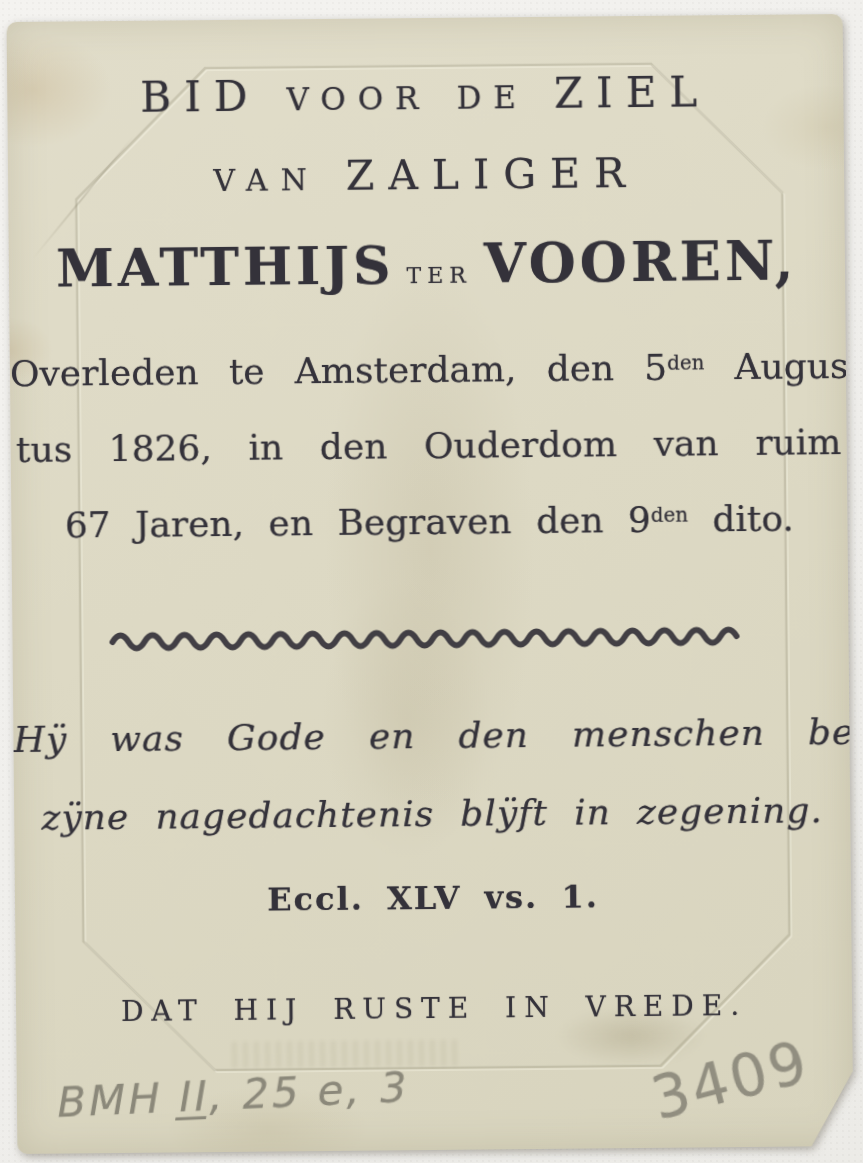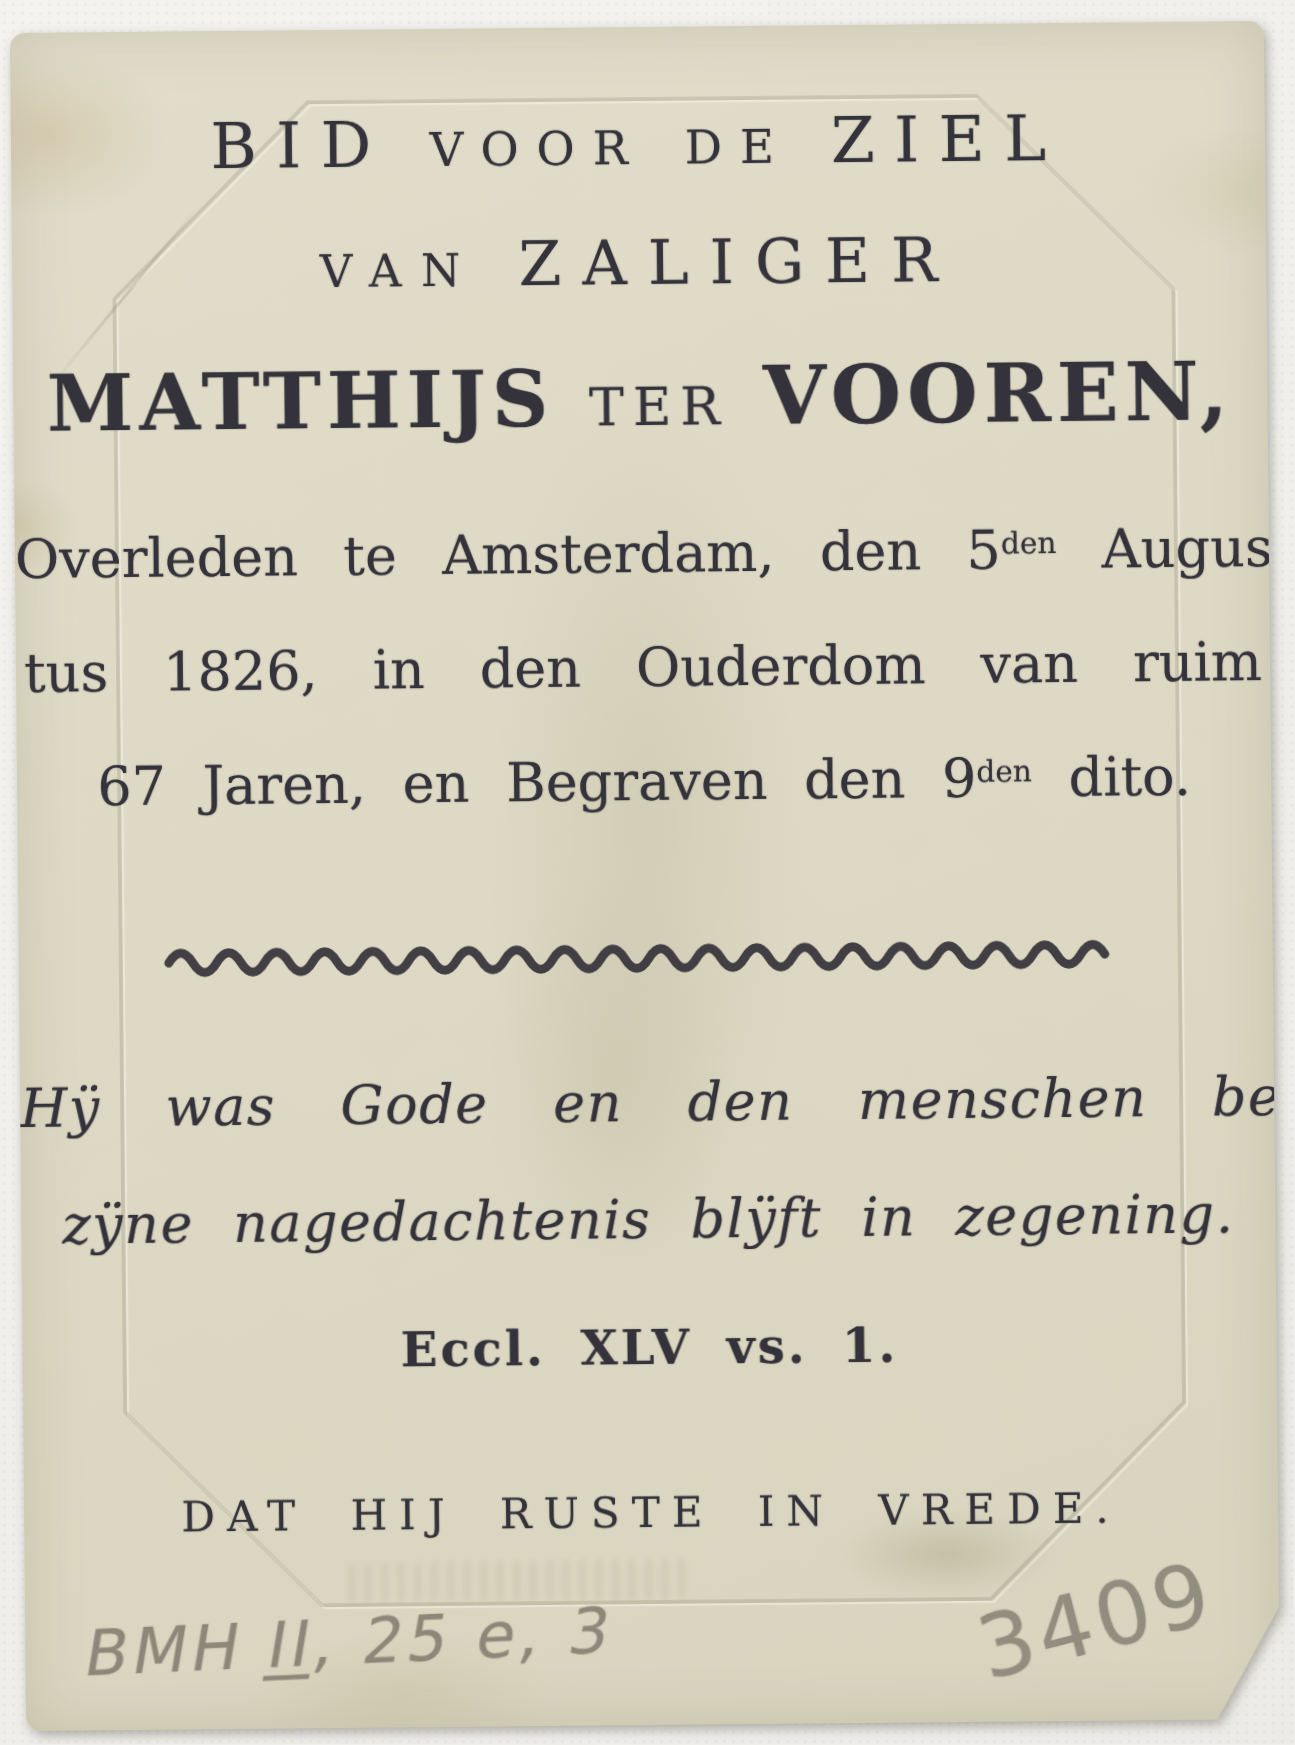--- a/index.html
+++ b/index.html
@@ -56,21 +56,21 @@
   .inv1 .big{font-size:42px;letter-spacing:13px;}
   .inv1 .small{font-size:31px;letter-spacing:12px;}
   .inv2{top:137px;}
   .inv2 .big{font-size:41px;letter-spacing:14px;}
   .inv2 .small{font-size:30px;letter-spacing:13px;}
   .gap{margin-left:26px;}
   
   .name{top:219px;}
   .name .nbig{font-size:52px;font-weight:bold;letter-spacing:4px;}
   .name .nbig2{font-size:54px;font-weight:bold;letter-spacing:4px;}
-  .name .nsmall{font-size:35px;letter-spacing:6px;margin:0 23px;}
+  .name .nsmall{font-size:22px;letter-spacing:6px;margin:0 12px;}
   
   .obit{font-size:36px;}
   .ob1{top:334px;word-spacing:0.52em;}
   .ob2{top:410px;word-spacing:0.70em;}
   .ob3{top:486px;word-spacing:0.36em;}
   .sup{font-size:0.55em;position:relative;top:-0.52em;letter-spacing:0;text-align:right;}
   
   .divider{top:608px;}
   .divider svg{display:inline-block;}
   

